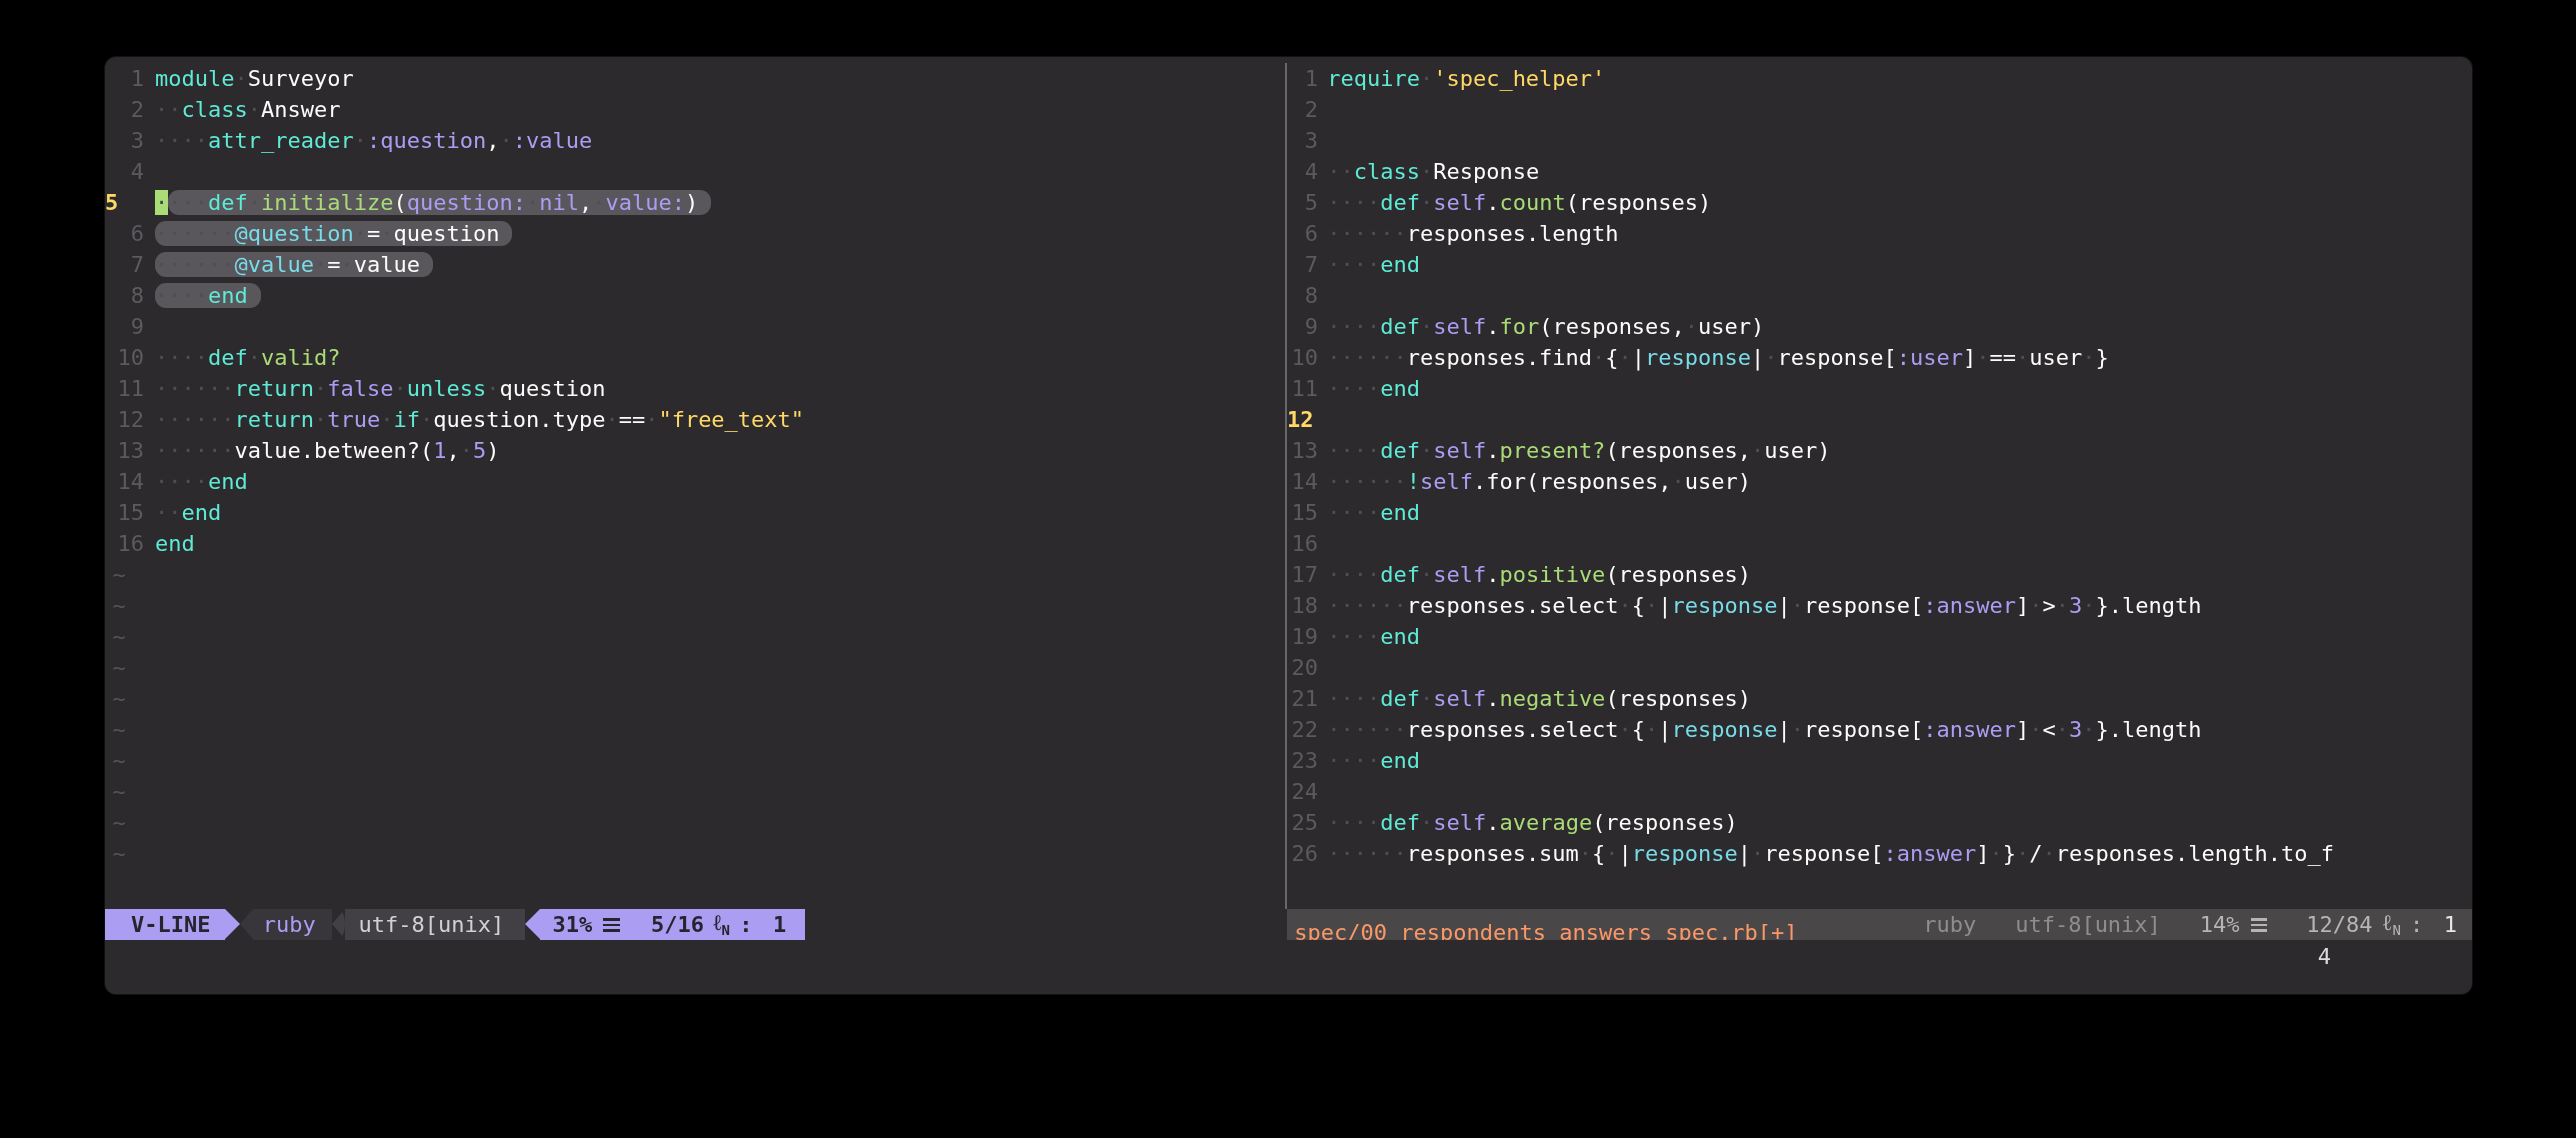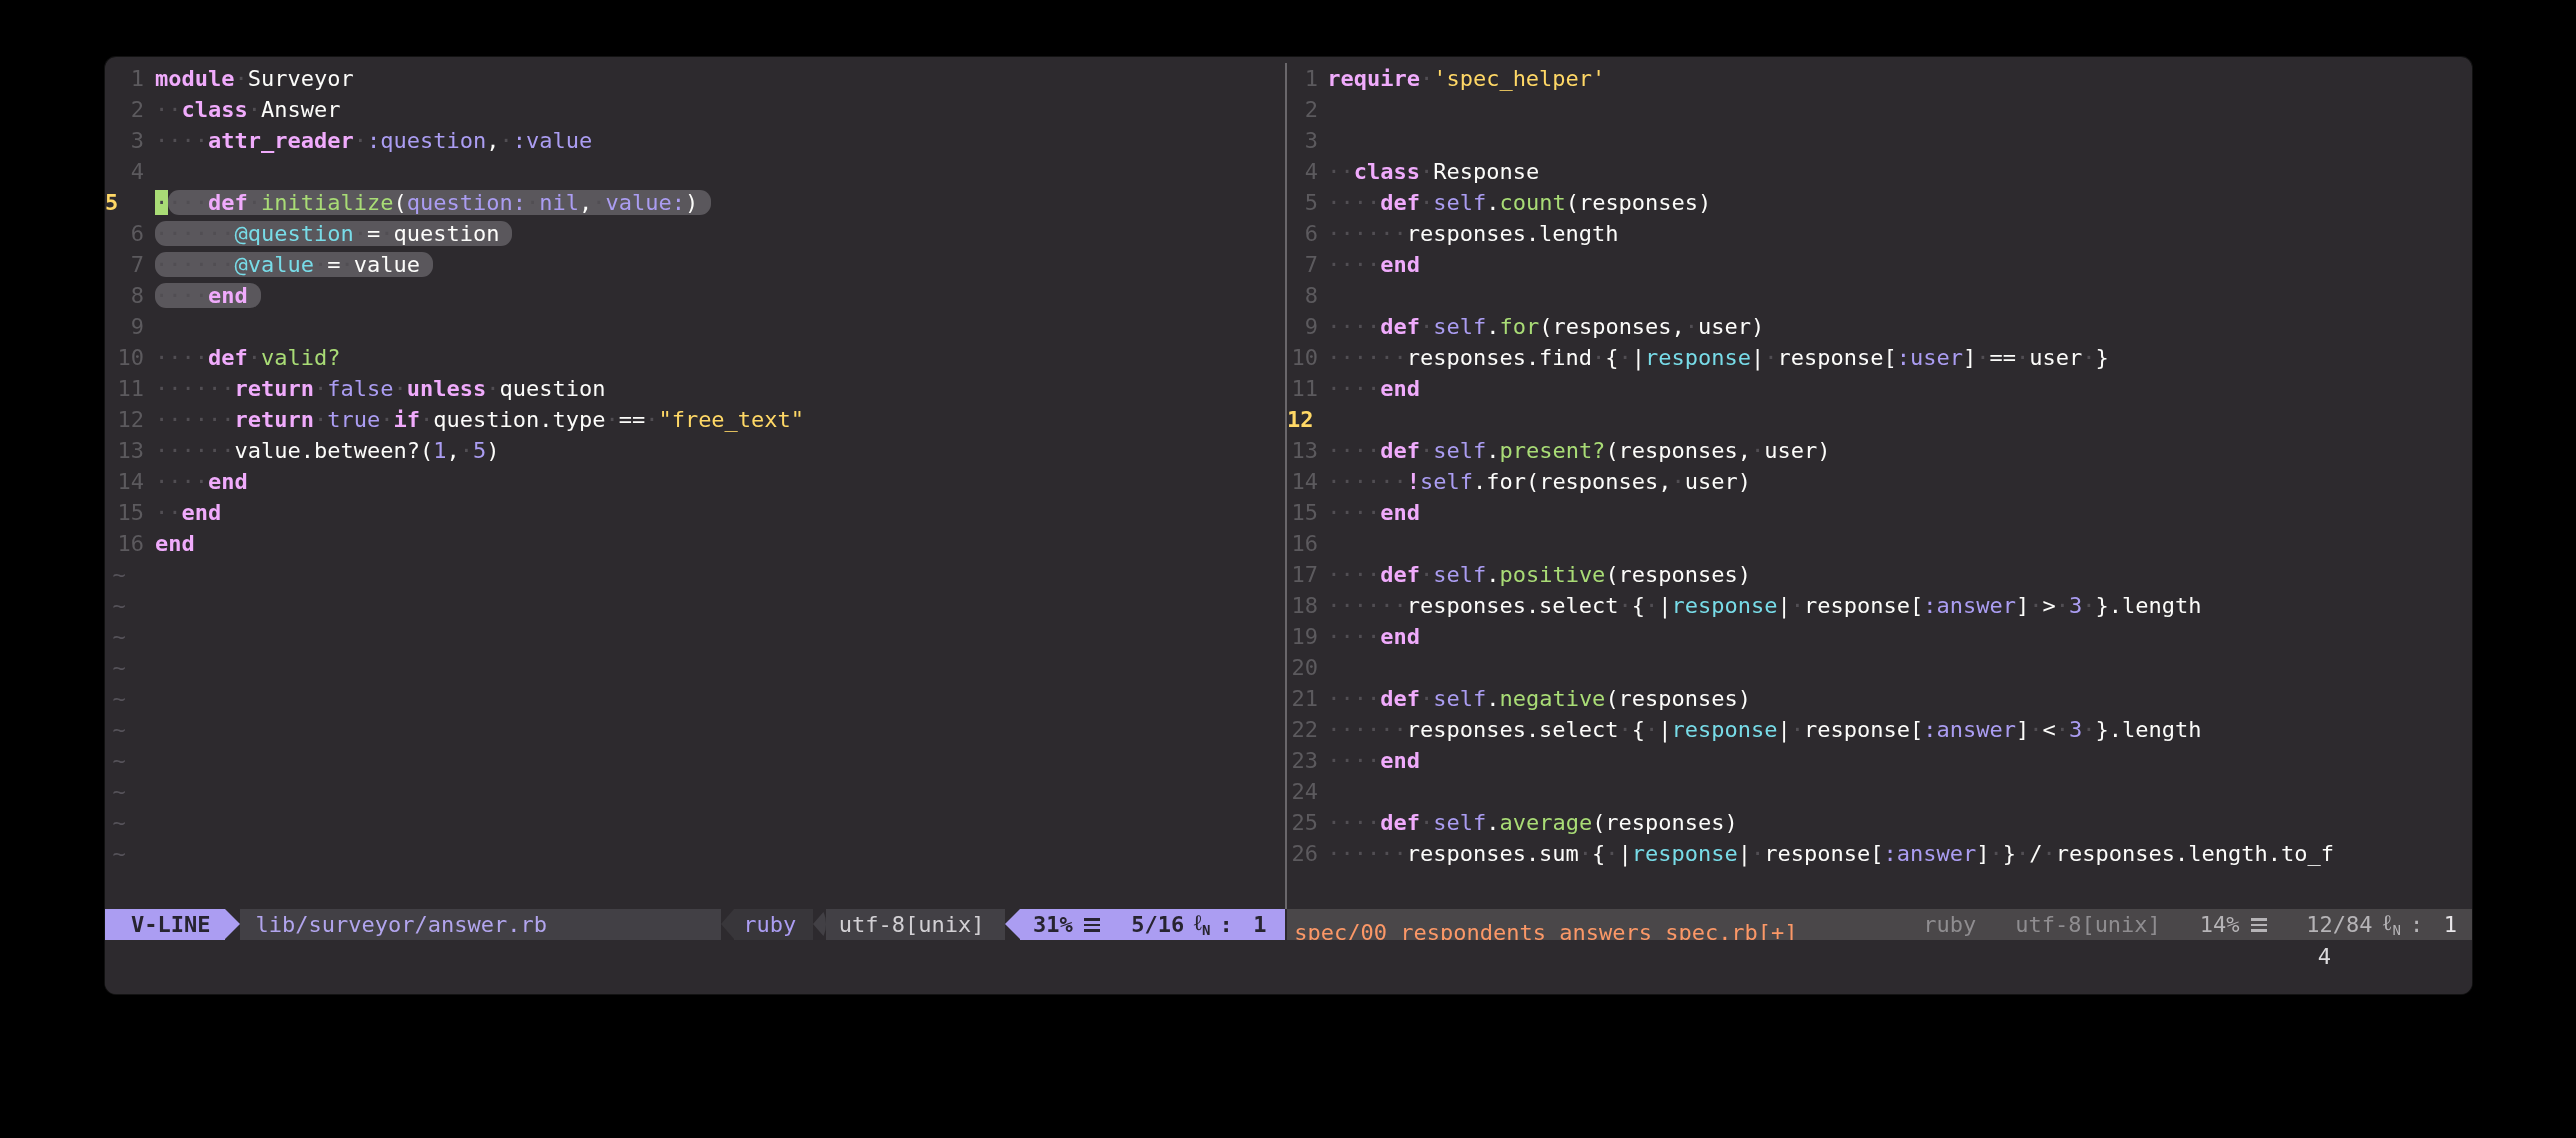--- a/index.html
+++ b/index.html
@@ -24,21 +24,21 @@
   .pane{overflow:hidden;}
   .pane.left{width:1180px;flex:none;}
   .pane.right{flex:1;}
   .vdivider{width:1.9px;flex:none;background:#6a676b;}
   .row{height:31px;display:flex;align-items:center;white-space:pre;}
   .lnum{color:#5c5a5e;text-align:right;flex:none;}
   .pane.left .lnum{width:39px;margin-right:11px;}
   .pane.right .lnum{width:31px;margin-right:9.3px;}
   .lnum.cur{color:#ffd866;font-weight:bold;text-align:left;}
   .code{white-space:pre;}
-  .t-k{color:#f0abfc;font-weight:bold;}  
+  .t-k{color:#5eead4;}  
   .t-f{color:#a9dc76;}  
   .t-s{color:#ffd866;}  
   .t-c{color:#ab9df2;}  
   .t-y{color:#78dce8;}  
   .t-w{color:#fcfcfa;}  
   .t-d{color:#514e53;}  
   .vsel{background:#5a575c;padding-right:13px;border-radius:11px;}
   .curcell{background:#a9dc76;color:#45434a;display:inline-block;}
   .trow{height:31px;display:flex;align-items:center;color:#56535a;padding-left:7.4px;}
   
@@ -132,21 +132,20 @@
           <div class="row"><span class="lnum">24</span><span class="code"></span></div>
           <div class="row"><span class="lnum">25</span><span class="code"><span class="t-d">····</span><span class="t-k">def</span><span class="t-d">·</span><span class="t-c">self</span><span class="t-w">.</span><span class="t-f">average</span><span class="t-w">(responses)</span></span></div>
           <div class="row"><span class="lnum">26</span><span class="code"><span class="t-d">······</span><span class="t-w">responses.sum</span><span class="t-d">·</span><span class="t-w">{</span><span class="t-d">·</span><span class="t-w">|</span><span class="t-y">response</span><span class="t-w">|</span><span class="t-d">·</span><span class="t-w">response[</span><span class="t-c">:answer</span><span class="t-w">]</span><span class="t-d">·</span><span class="t-w">}</span><span class="t-d">·</span><span class="t-w">/</span><span class="t-d">·</span><span class="t-w">responses.length.to_f</span></span></div>
         </div>
     </div>
 
     <div class="statusrow">
       <div class="sbar-left">
         <div class="seg seg-mode">V-LINE</div>
         <div class="tri-r-lav"></div>
-        <div class="seg seg-file">lib/surveyor/answer.rb</div>
         <div class="tri-l dark"></div>
         <div class="seg seg-ruby">ruby</div>
         <div class="tri-l light"></div>
         <div class="seg seg-enc">utf-8[unix]</div>
         <div class="tri-l lav"></div>
         <div class="seg seg-pos">
           <span>31%</span>
           <span class="ham"></span>
           <span style="margin-left:31px">5/16</span>
           <span class="lnsym" style="margin-left:9.3px"><span>ℓ</span><sub>N</sub></span>

